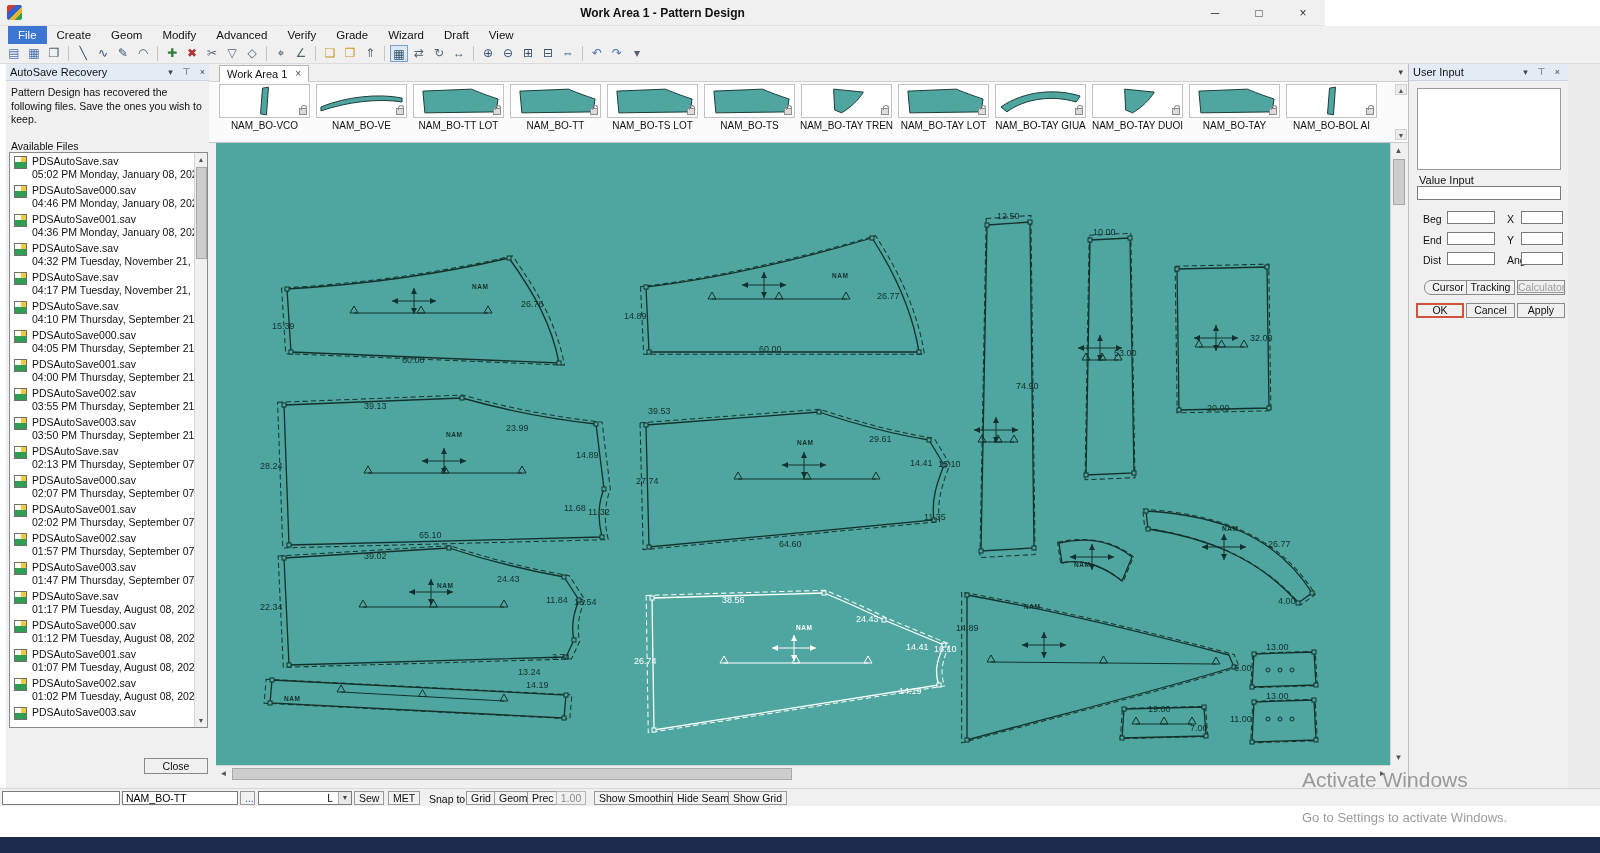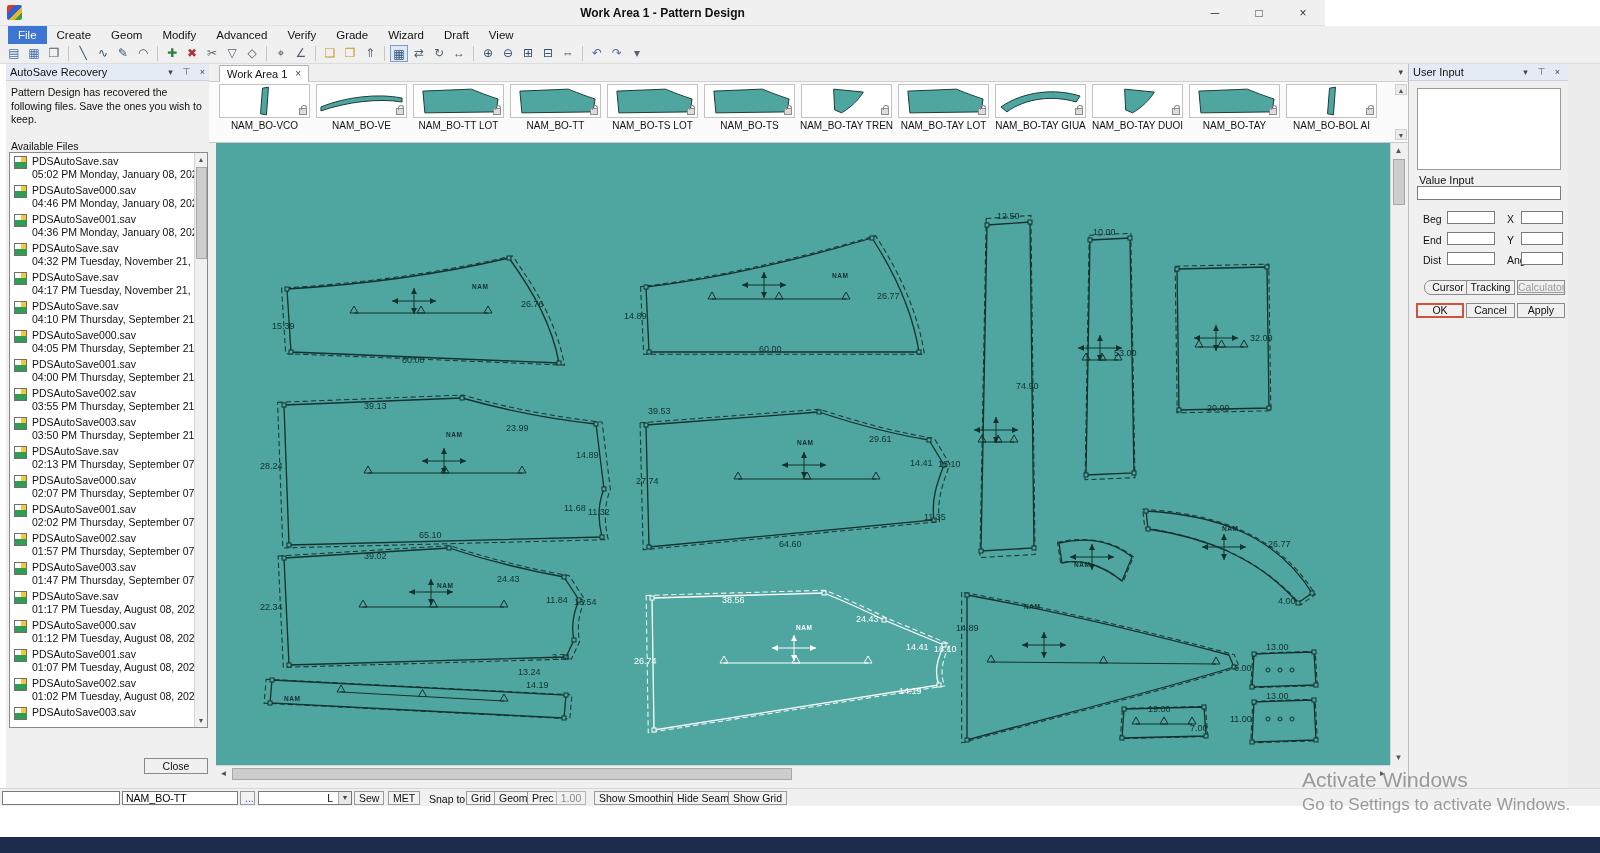--- a/index.html
+++ b/index.html
@@ -101,21 +101,21 @@
   .sb-combo { position:absolute; left:258px; top:2px; width:94px; height:14px; background:#fff; border:1px solid #7a7a7a; }
   .sb-combo .val { position:absolute; right:18px; top:0; line-height:12px; font-size:10.5px; }
   .sb-combo .dd { position:absolute; right:0; top:0; width:13px; height:12px; background:#e8e8e8; border-left:1px solid #aaa; text-align:center; font-size:7px; line-height:12px; color:#444; }
   .sb-value { position:absolute; left:556px; top:2px; width:30px; height:14px; border:1px solid #b5b5b5; background:#f0f0f0; color:#8a8a8a; font-size:10.5px; text-align:center; line-height:12px; }
 
   .bottom-white { position:absolute; left:0; top:806px; width:1600px; height:31px; background:#ffffff; }
   .taskbar { position:absolute; left:0; top:837px; width:1600px; height:16px; background:#1f2b4d; }
 
   .watermark { position:absolute; left:1302px; top:768px; z-index:40; color:#8a8a8a; opacity:.85; pointer-events:none; }
   .wm1 { font-size:21px; }
-  .wm2 { font-size:17px; margin-top:3px; }
+  .wm2 { font-size:13px; margin-top:18px; }
 </style>
 </head>
 <body>
 
 <div class="titlebar">
   <div class="app-icon"></div>
   <div class="win-title">Work Area 1 - Pattern Design</div>
   <div class="win-controls">
     <div class="win-btn">─</div>
     <div class="win-btn">□</div>

